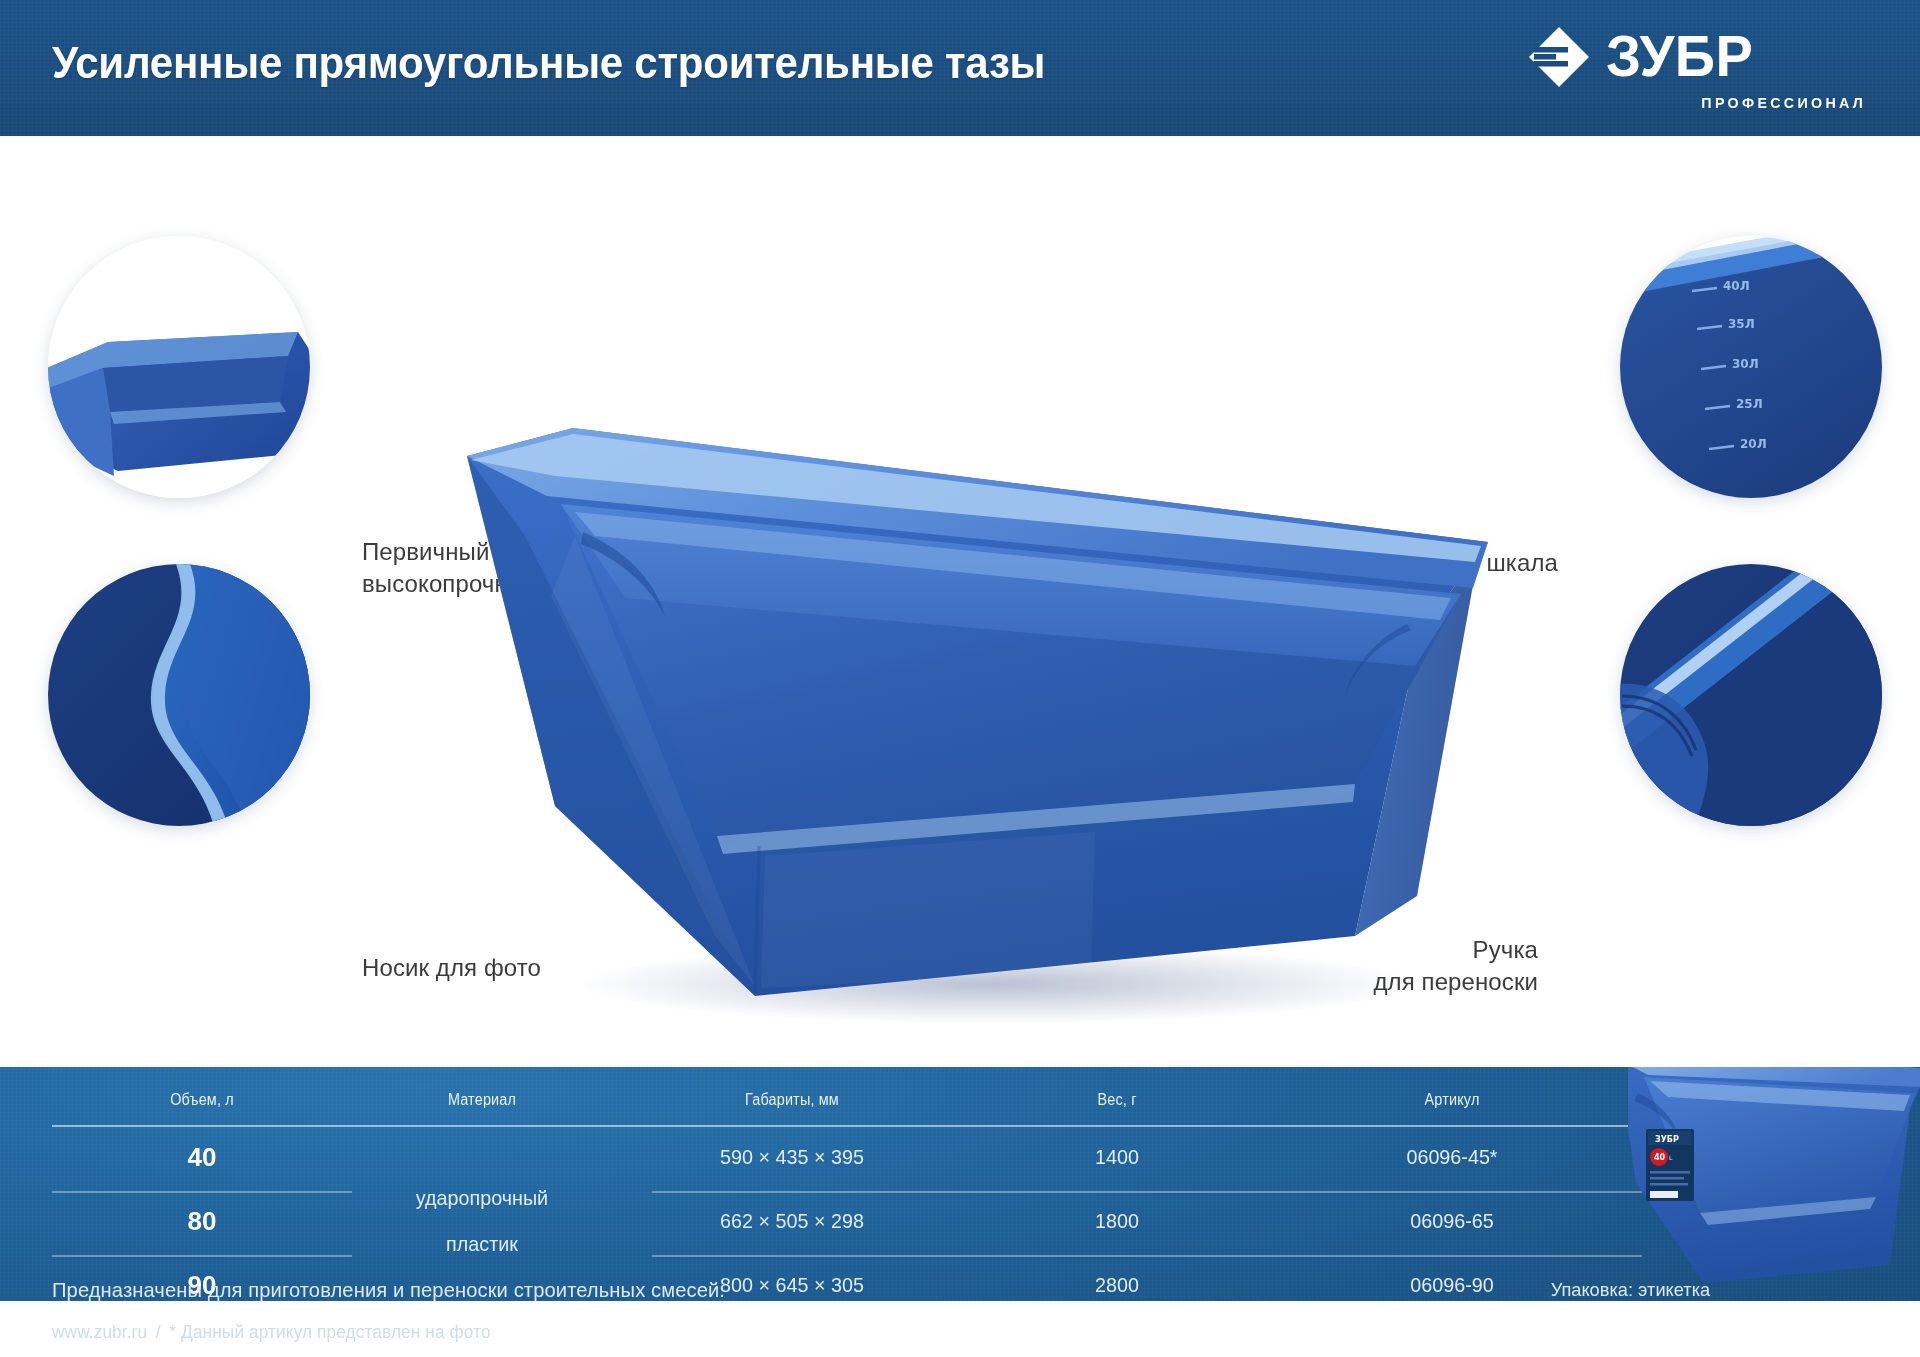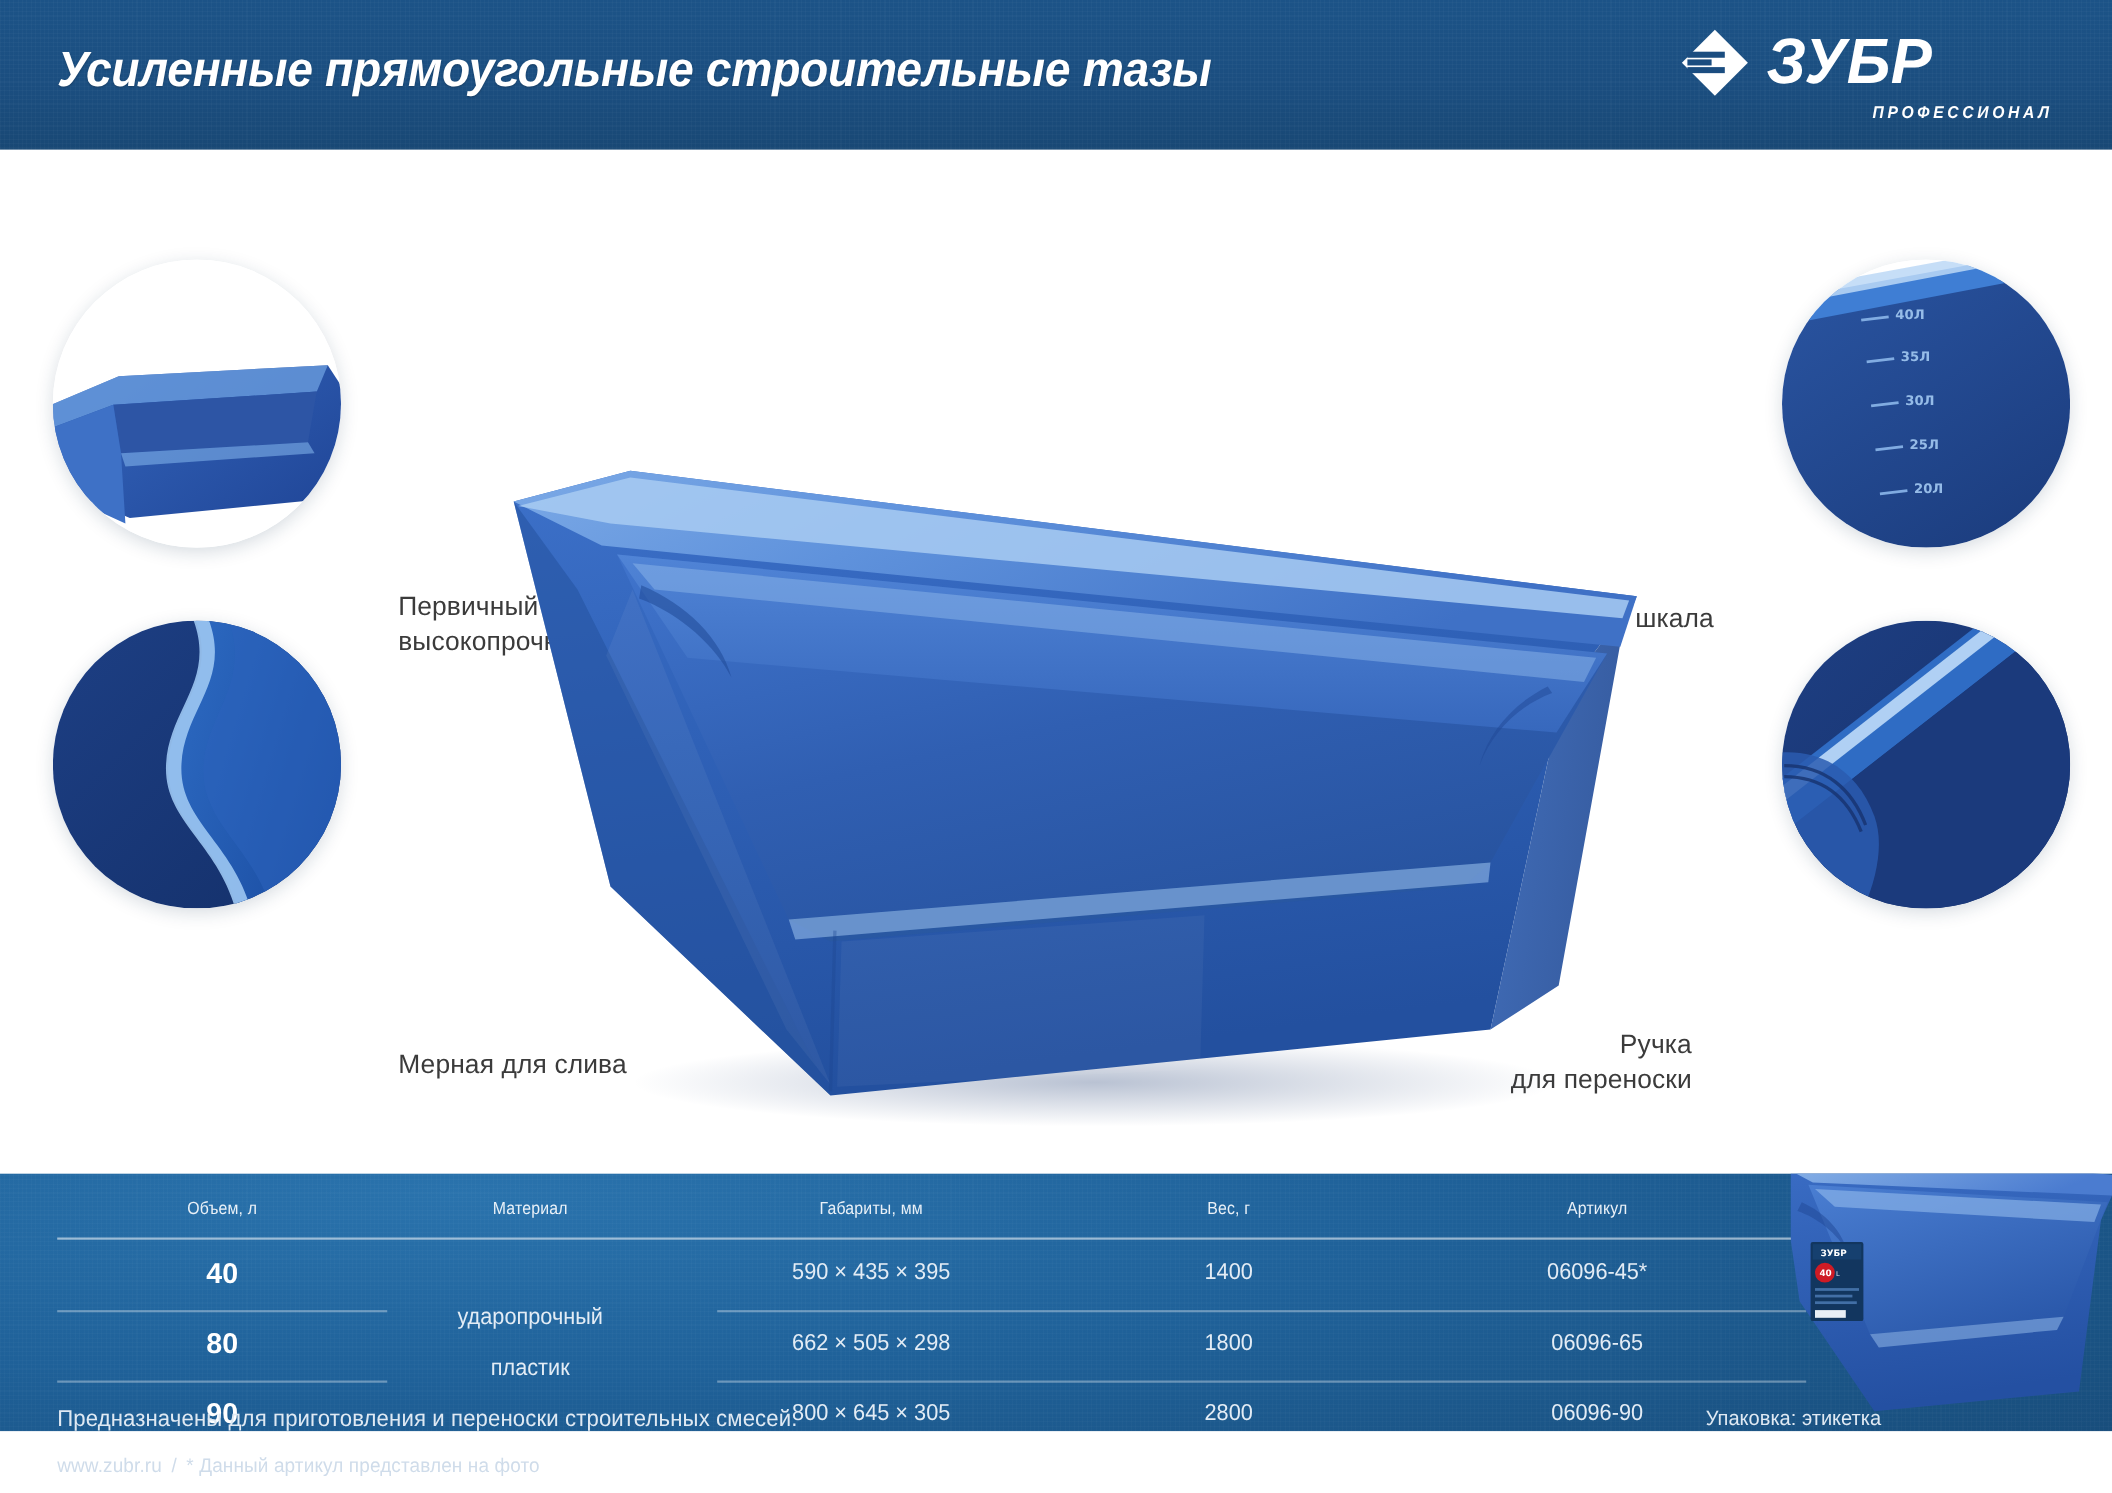--- a/index.html
+++ b/index.html
@@ -10,21 +10,20 @@
   }
 
   
   .header {
     position:absolute; left:0; top:0; width:1920px; height:167px;
     background:
       repeating-linear-gradient(0deg, rgba(255,255,255,.022) 0 1px, rgba(0,0,0,0) 1px 4px),
       repeating-linear-gradient(90deg, rgba(255,255,255,.022) 0 1px, rgba(0,0,0,0) 1px 4px),
       linear-gradient(180deg,#1c5387 0%, #1b4e80 45%, #17456f 100%);
     overflow:hidden;
-    font-style:italic;
   }
   .header:after{
     content:""; position:absolute; left:0; bottom:0; width:100%; height:3px;
     background:linear-gradient(180deg, rgba(255,255,255,.12), rgba(255,255,255,0));
   }
   .header-title {
     position:absolute; left:52px; top:37px;
     font-size:45px; font-weight:bold; color:#ffffff;
     letter-spacing:-0.3px; white-space:nowrap;
     transform:scaleX(0.935); transform-origin:left center;
@@ -257,21 +256,21 @@
       <path d="M4 126 C42 126 68 148 80 182" fill="none" stroke="#1a3col" stroke-width="0"></path>
       <g fill="none" stroke="#17336f" stroke-width="3" opacity=".8">
         <path d="M2 132 C40 132 64 154 76 186"></path>
         <path d="M2 142 C38 142 60 162 72 192"></path>
       </g>
     </svg>
   </div>
 
   <div class="clabel cl-plastic">Первичный
 высокопрочный пластик</div>
-  <div class="clabel cl-spout">Мерная для слива</div>
+  <div class="clabel cl-spout">Носик для фото</div>
   <div class="clabel cl-scale">Мерная шкала</div>
   <div class="clabel cl-handle">Ручка
 для переноски</div>
 
   <div class="hero">
     <svg viewBox="0 0 1045 690">
       <defs>
         <linearGradient id="front" x1="0" y1="0" x2="0.25" y2="1">
           <stop offset="0" stop-color="#3d71c9"></stop>
           <stop offset="0.45" stop-color="#2f61b7"></stop>

